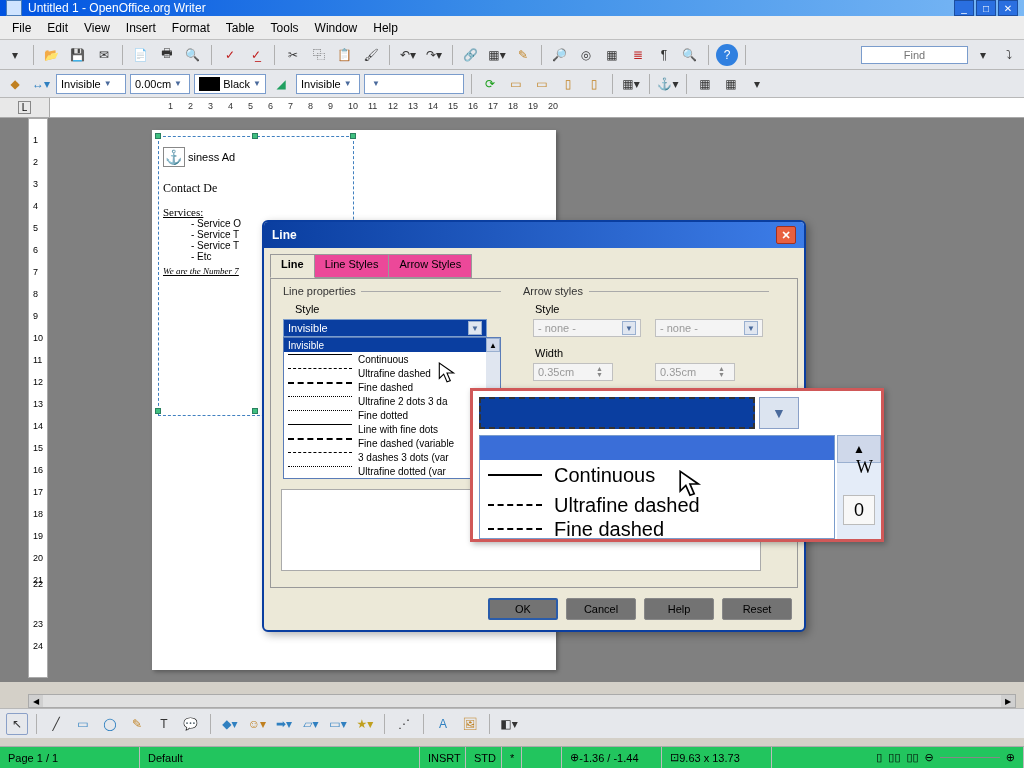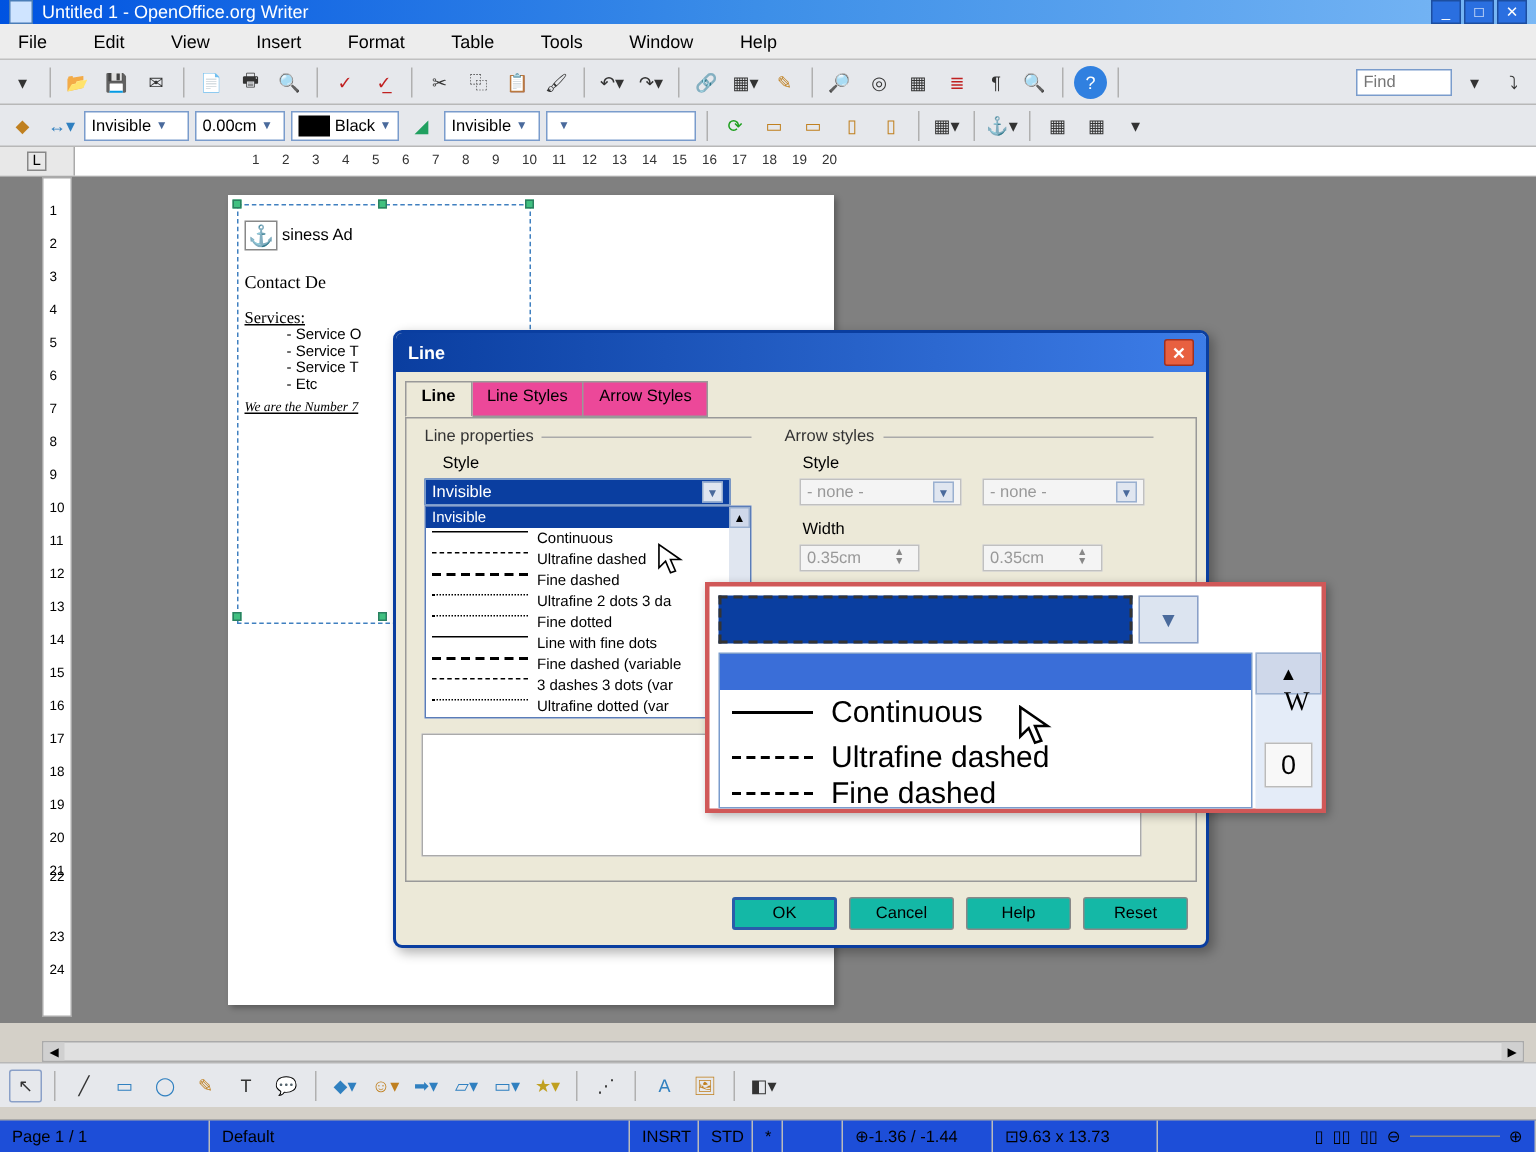--- a/index.html
+++ b/index.html
@@ -5,28 +5,28 @@
 * { box-sizing: border-box; margin: 0; padding: 0; font-family: "Segoe UI", Tahoma, sans-serif; }
 body { background: #d4d0c8; width: 1024px; height: 768px; overflow: hidden; position: relative; }
 
 
 .titlebar { background: linear-gradient(to right, #0053e1, #3d8fe8, #7ab8f5); height: 16px; display: flex; align-items: center; color: #fff; padding: 0 6px; font-size: 12px; }
 .titlebar .icon { width: 16px; height: 16px; background: #cfe4ff; margin-right: 6px; border: 1px solid #4a7db8; }
 .winbtns { margin-left: auto; display: flex; gap: 2px; }
 .winbtn { width: 20px; height: 16px; background: #2a6fe0; border: 1px solid #1c4ea0; color: #fff; font-size: 10px; display:flex; align-items:center; justify-content:center; }
 
 
-.menubar { background: #ededed; height: 24px; display: flex; align-items: center; padding: 0 4px; border-bottom: 1px solid #c0c0c0; font-size: 12px; gap: 15px; }
+.menubar { background: #ededed; height: 24px; display: flex; align-items: center; padding: 0 4px; border-bottom: 1px solid #c0c0c0; font-size: 12px; }
 .menubar span { padding: 3px 8px; cursor: default; }
 
 
 .toolbar { background: #e6e8ec; height: 30px; display: flex; align-items: center; padding: 2px 4px; border-bottom: 1px solid #b8b8b8; gap: 4px; }
 .tbtn { width: 22px; height: 22px; background: #e6e8ec; border: 1px solid transparent; border-radius: 2px; display:flex; align-items:center; justify-content:center; font-size: 12px; color:#333; }
 .tsep { width: 1px; height: 20px; background: #b0b0b0; margin: 0 3px; }
-.find-box { width: 64px; font-size: 11px; border: 1px solid #7a9ccc; padding: 2px 4px; }
+.find-box { width: 107px; font-size: 11px; border: 1px solid #7a9ccc; padding: 2px 4px; text-align: center; }
 
 
 .toolbar2 { background: #e6e8ec; height: 28px; display: flex; align-items: center; padding: 2px 4px; border-bottom: 1px solid #b8b8b8; gap: 4px; font-size: 11px; }
 .cbo { border: 1px solid #7a9ccc; background:#fff; padding: 1px 4px; height: 20px; display:flex; align-items:center; gap:3px; }
 .cbo .arr { font-size: 8px; color:#4a6a9c; }
 .color-swatch { width: 28px; height: 14px; background: #000; display:inline-block; }
 
 
 .ruler-wrap { background: #e8e8e8; height: 20px; display:flex; border-bottom: 1px solid #aaa; }
 .ruler-corner { width: 50px; background:#e8e8e8; border-right:1px solid #aaa; display:flex; align-items:center; justify-content:center;}
@@ -73,21 +73,21 @@
 .dd-list .swatch { width:64px; height:10px; margin-right:6px; background-repeat:repeat-x;}
 .dd-scroll { position:absolute; right:0; top:0; width:14px; height:100%; background:#e0e6f0; display:flex; flex-direction:column;}
 .dd-scroll .sbtn { height:14px; background:#cfd8ea; font-size:8px; display:flex; align-items:center; justify-content:center; border:1px solid #9ab0d0;}
 .dd-scroll .sbar { flex:1; }
 
 
 .preview { position:absolute; left:10px; top:210px; width:480px; height:82px; background:#fff; border:1px solid #aaa;}
 
 
 .dlg-btns { position:absolute; bottom:10px; right:12px; display:flex; gap:8px;}
-.dlg-btn { width:70px; height:22px; font-size:11px; background:#14b8a6; border:1px solid #888; border-radius:2px;}
+.dlg-btn { width:70px; height:22px; font-size:11px; background:#737373; border:1px solid #888; border-radius:2px;}
 .dlg-btn.def { border:2px solid #2a5caa; }
 
 
 .callout { position:absolute; left:470px; top:388px; width:414px; height:154px; border:3px solid #d05858; background:#fff; box-shadow:2px 2px 6px rgba(0,0,0,.3); z-index:5;}
 .callout .big-combo { position:absolute; left:6px; top:6px; width:276px; height:32px; border:2px dashed #333; background:#0a3ea0;}
 .callout .big-arr { position:absolute; left:286px; top:6px; width:40px; height:32px; background:#dce4f0; border:1px solid #8aa0c8; font-size:14px; display:flex; align-items:center; justify-content:center; color:#4a6a9c;}
 .callout .ddlist { position:absolute; left:6px; top:44px; width:356px; height:104px; border:1px solid #7a9ccc; background:#fff; overflow:hidden;}
 .callout .ddrow { display:flex; align-items:center; height:30px; font-size:20px; font-family:"Times New Roman",serif; padding:0 8px;}
 .callout .ddrow.sel { background:#3a6ed8; color:#fff; height:24px;}
 .callout .ddline { width:54px; border-top:2px solid #000; margin-right:12px;}
@@ -97,21 +97,21 @@
 .callout .W { position:absolute; right:8px; top:66px; font-size:18px; font-family:"Times New Roman",serif;}
 .callout .zero { position:absolute; right:6px; top:104px; width:32px; height:30px; border:1px solid #bbb; background:#f8f8f8; font-size:18px; display:flex; align-items:center; justify-content:center;}
 .cursor { position:absolute; width:18px; height:22px; pointer-events:none; z-index:10;}
 .cursor svg { width:100%; height:100%;}
 
 
 .drawbar { position:absolute; bottom:30px; left:0; right:0; height:30px; background:#e6e8ec; border-top:1px solid #b8b8b8; display:flex; align-items:center; padding:2px 6px; gap:5px;}
 .drawbar .tbtn { position:relative;}
 
 
-.statusbar { position:absolute; bottom:0; left:0; right:0; height:22px; background:#1d4ed8; border-top:1px solid #aaa; display:flex; align-items:center; font-size:11px;}
+.statusbar { position:absolute; bottom:0; left:0; right:0; height:22px; background:#22c55e; border-top:1px solid #aaa; display:flex; align-items:center; font-size:11px;}
 .statusbar .cell { padding:2px 8px; border-right:1px solid #bbb; height:100%; display:flex; align-items:center;}
 
 
 .hscroll { position:absolute; bottom:60px; left:28px; right:8px; height:14px; background:#e0e0e0; border:1px solid #aaa; display:flex;}
 .hscroll .arr { width:14px; background:#d0d0d0; font-size:8px; display:flex; align-items:center; justify-content:center;}
 .hscroll .bar { flex:1;}
 </style>
 </head>
 <body>
 

